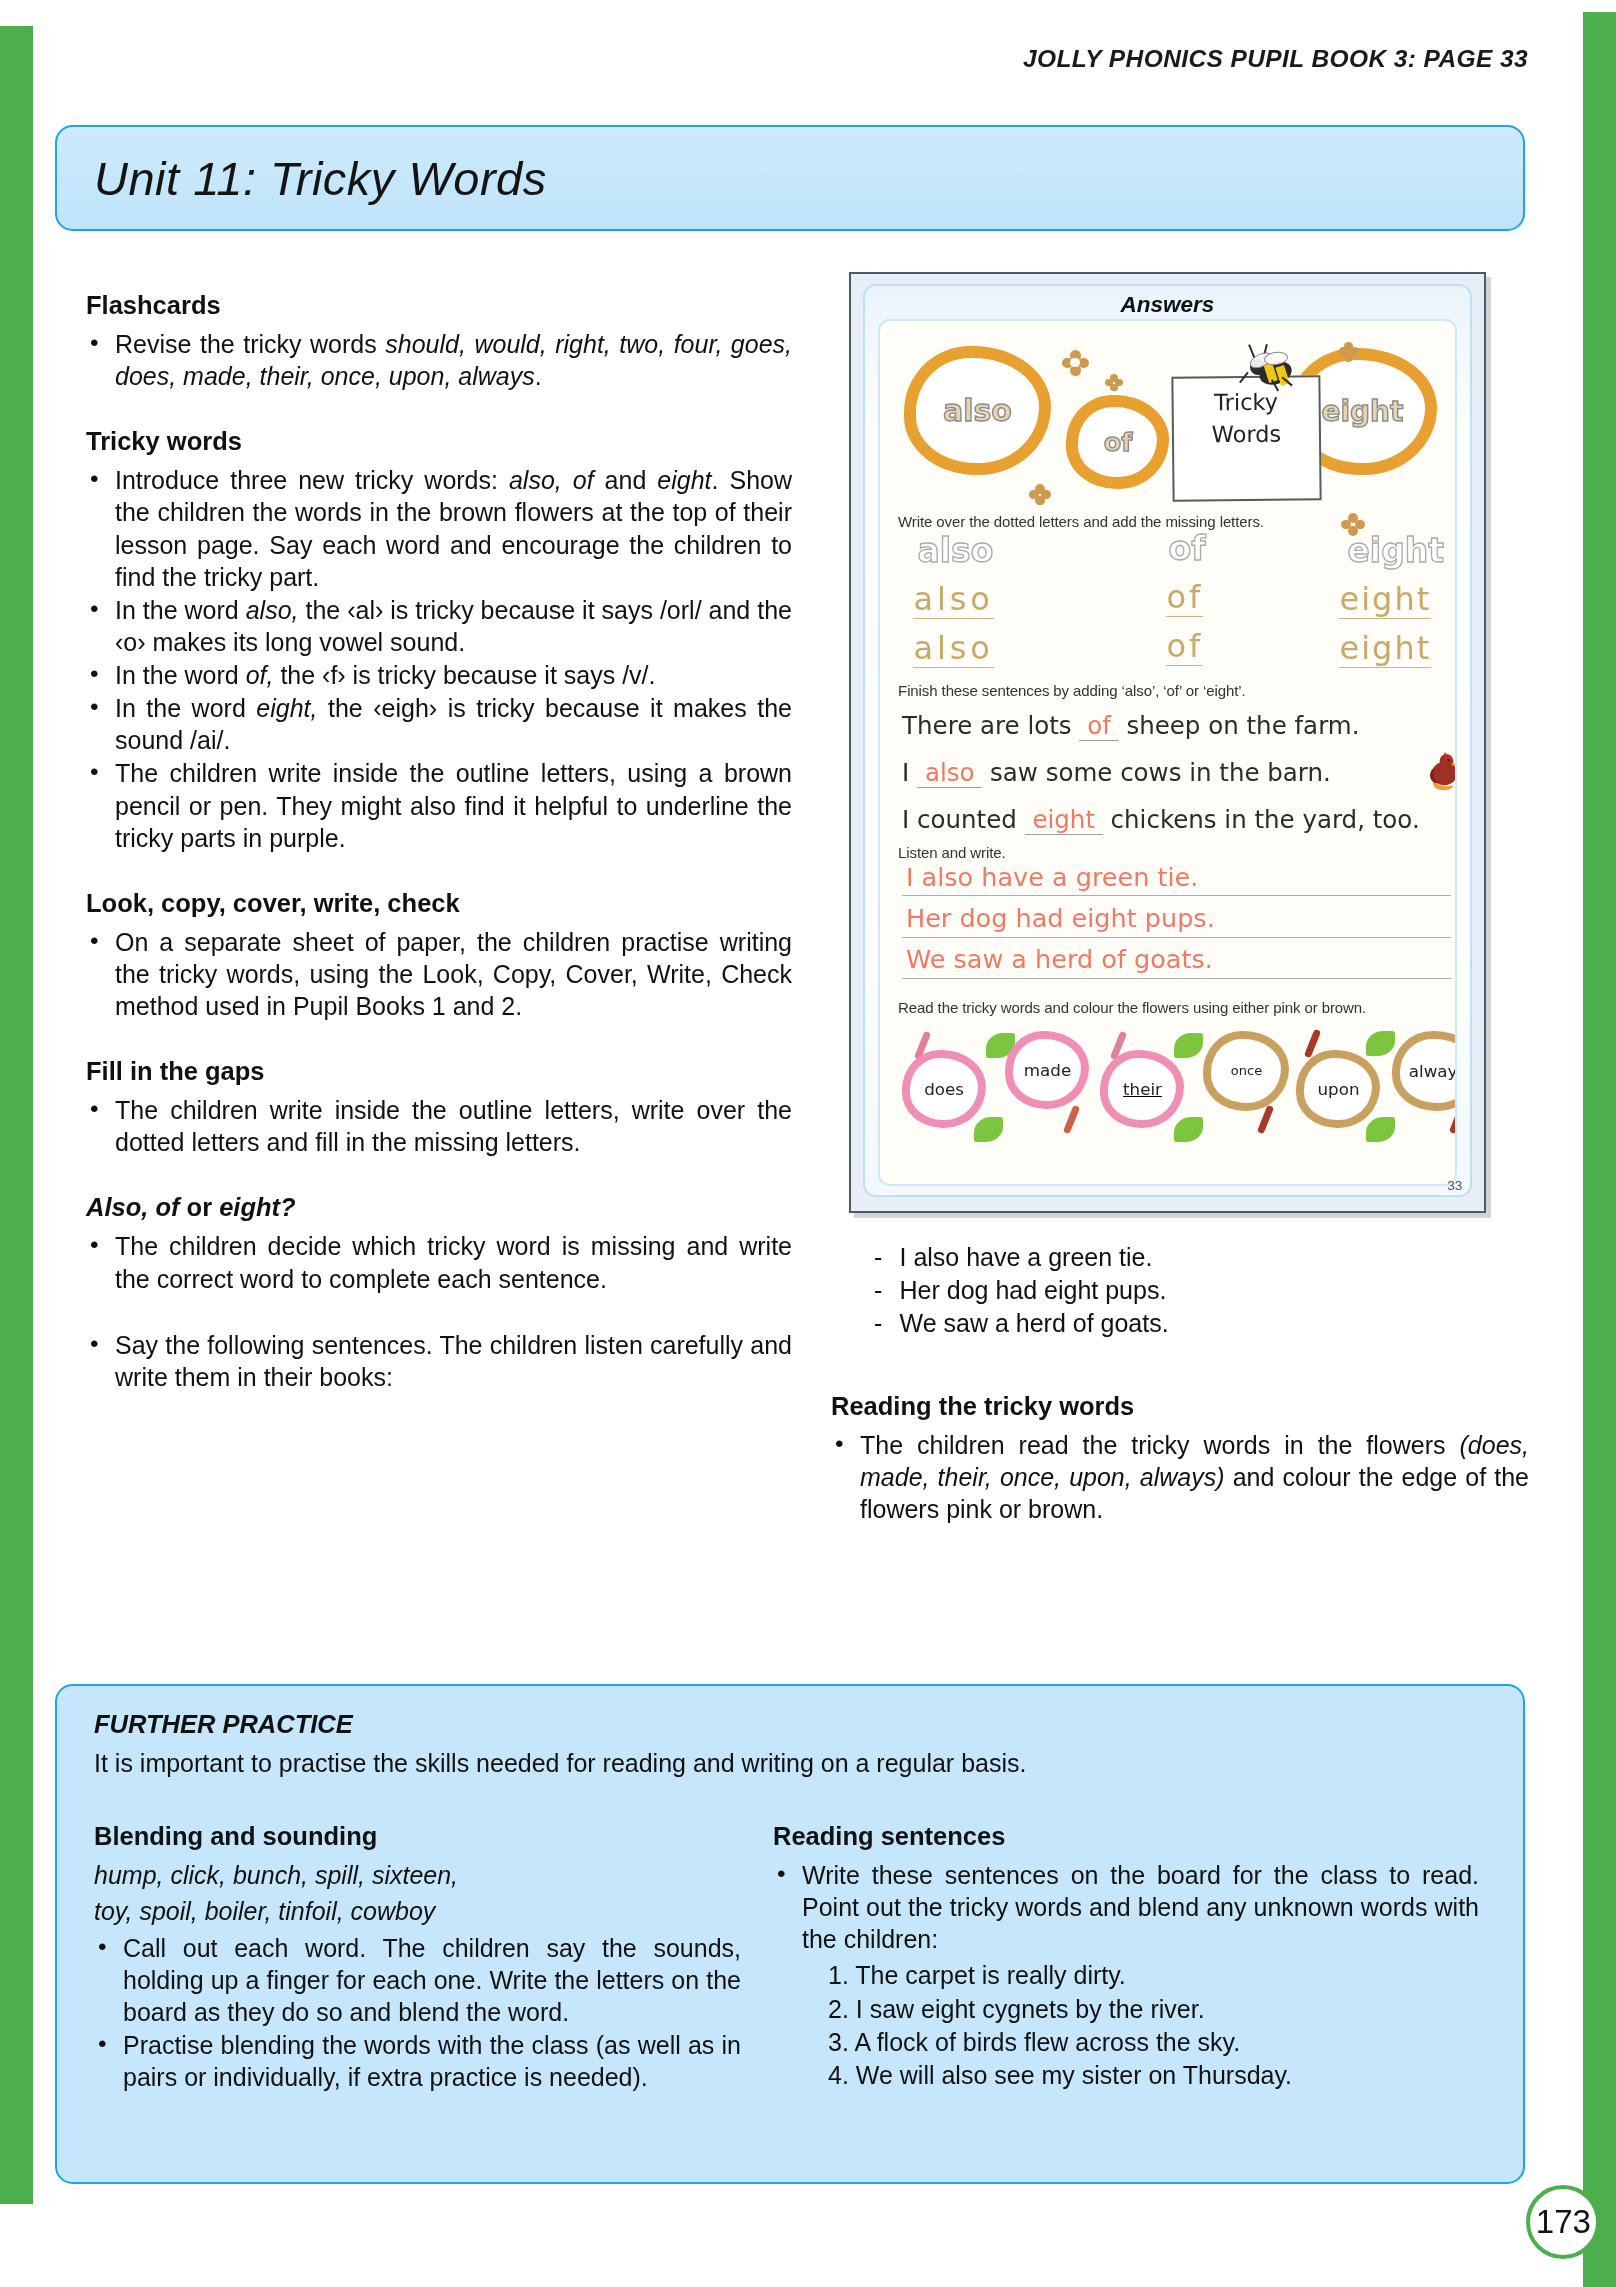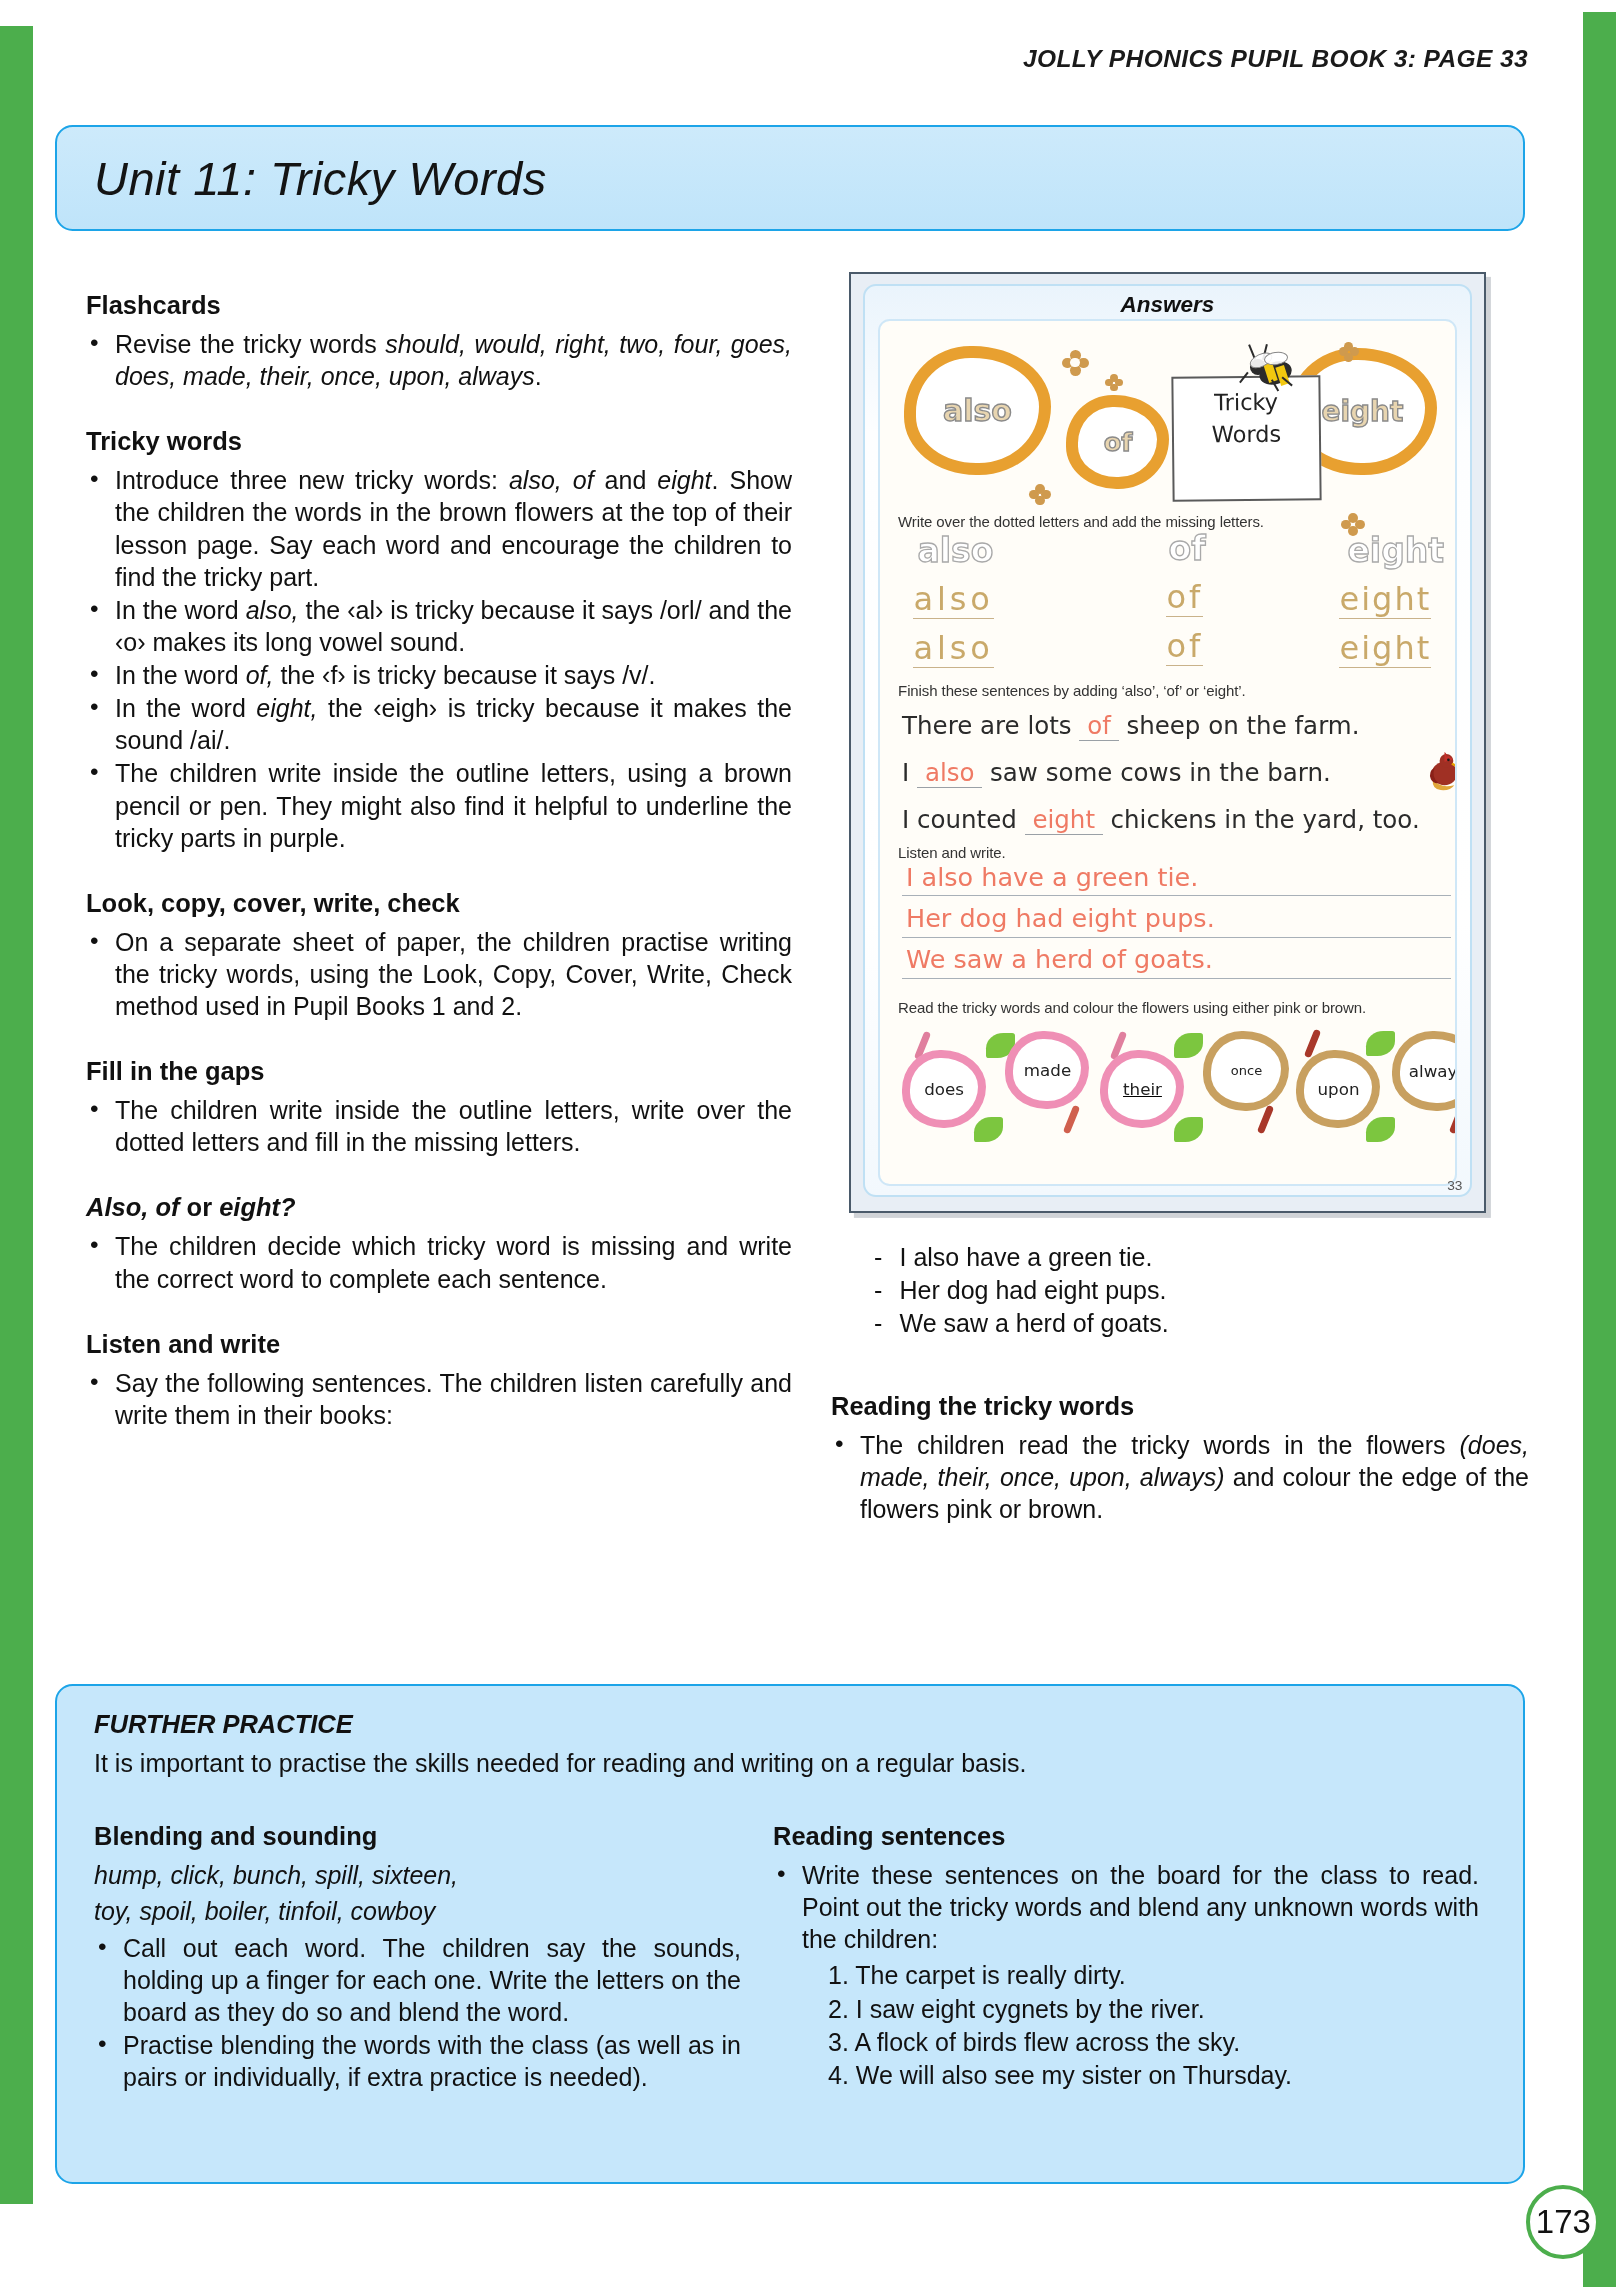--- a/index.html
+++ b/index.html
@@ -259,21 +259,20 @@
 
   <div class="gap"></div>
 
   <h3 class="sec"><em>Also, of</em> <span class="nb">or</span> <em>eight?</em></h3>
   <ul class="bl">
     <li class="last">The children decide which tricky word is missing and write the correct word to complete each sentence.</li>
   </ul>
 
   <div class="gap"></div>
 
-  <h3 class="sec">Listen and write</h3>
   <ul class="bl">
     <li class="last">Say the following sentences. The children listen carefully and write them in their books:</li>
   </ul>
 </div>
 
 <div class="figure">
   <div class="fig-inner">
     <div class="ans-label">Answers</div>
     <div class="ws">
 

